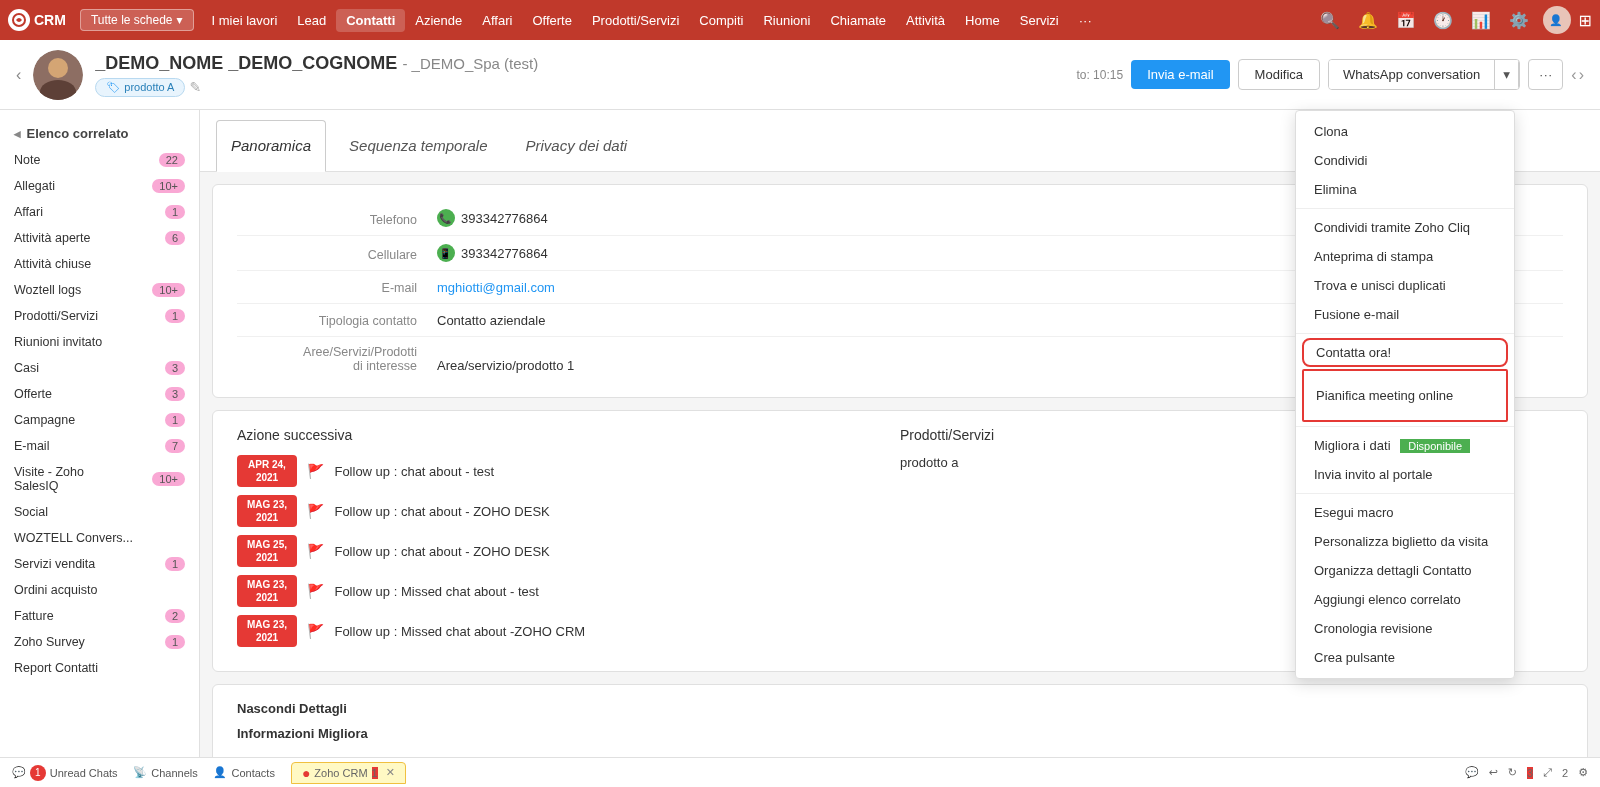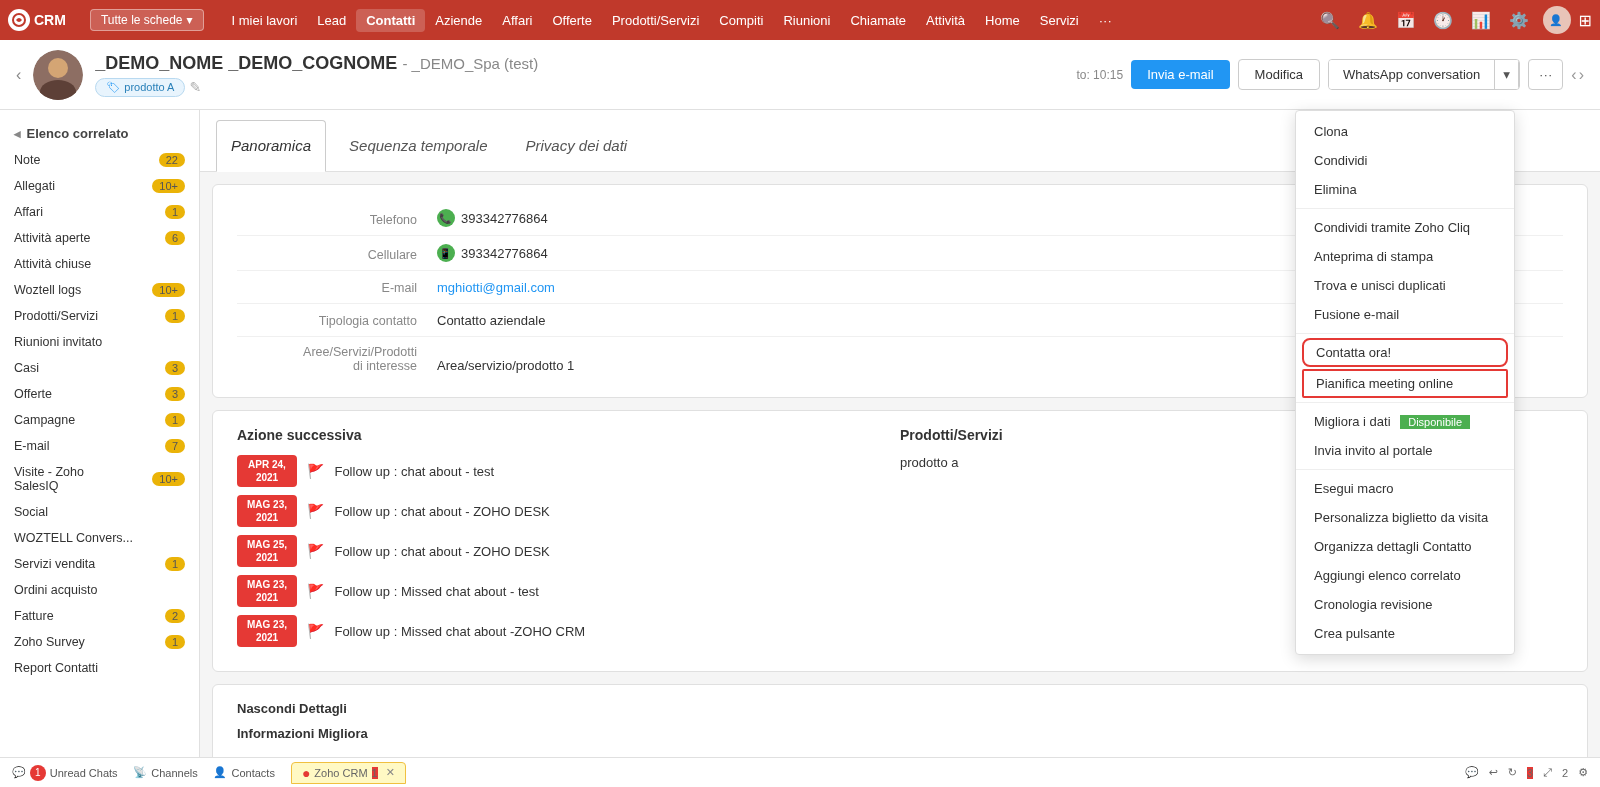--- a/index.html
+++ b/index.html
@@ -6,21 +6,21 @@
     body { font-family: -apple-system, BlinkMacSystemFont, 'Segoe UI', Arial, sans-serif; font-size: 13px; background: #f5f5f5; overflow: hidden; height: 787px; }
 
     
     .top-nav {
       background: #c0392b;
       height: 40px;
       display: flex;
       align-items: center;
       padding: 9px 8px;
       color: white;
-      gap: 18px;
+      gap: 8px;
     }
     .top-nav .crm-logo {
       display: flex;
       align-items: center;
       gap: 4px;
       margin-right: 6px;
       font-weight: bold;
       font-size: 14px;
     }
     .crm-logo .logo-icon {
@@ -211,21 +211,21 @@
       align-items: center;
       justify-content: space-between;
       padding: 6px 14px;
       cursor: pointer;
       color: #333;
       font-size: 12.5px;
       gap: 43px;
     }
     .sidebar-item .label { flex: 1; }
     .sidebar-item .badge {
-      background: #eab308;
+      background: #f9a8d4;
       border-radius: 10px;
       padding: 1px 7px;
       font-size: 11px;
       color: #555;
     }
 
     
     .content-area {
       flex: 1;
       overflow-y: auto;
@@ -301,21 +301,21 @@
     
     .next-action-card {
       background: white;
       margin: 0 12px 12px;
       border-radius: 6px;
       border: 1px solid #e0e0e0;
       padding: 16px 24px;
     }
     .section-title {
       font-size: 14px;
-      font-weight: 700;
+      font-weight: 400;
       color: #333;
       margin-bottom: 12px;
     }
     .action-row {
       display: flex;
       align-items: center;
       gap: 10px;
       margin-bottom: 8px;
     }
     .date-badge {
@@ -730,21 +730,21 @@
   <div class="menu-item">Clona</div>
   <div class="menu-item">Condividi</div>
   <div class="menu-item">Elimina</div>
   <div class="menu-separator"></div>
   <div class="menu-item">Condividi tramite Zoho Cliq</div>
   <div class="menu-item">Anteprima di stampa</div>
   <div class="menu-item">Trova e unisci duplicati</div>
   <div class="menu-item">Fusione e-mail</div>
   <div class="menu-separator"></div>
   <div class="menu-item highlighted" style="border:2px solid #e53935; margin:2px 6px; padding:5px 12px; border-radius:8px;">Contatta ora!</div>
-  <div class="menu-item highlighted" style="border:2px solid #e53935; margin:2px 6px; padding:5px 12px; border-radius:2px;">Pianifica meeting online</div>
+  <div class="menu-item highlighted" style="border:2px solid #e53935; margin:2px 6px; padding:17px 12px; border-radius:2px;">Pianifica meeting online</div>
   <div class="menu-separator"></div>
   <div class="menu-item">Migliora i dati <span class="badge-disponibile">Disponibile</span></div>
   <div class="menu-item">Invia invito al portale</div>
   <div class="menu-separator"></div>
   <div class="menu-item">Esegui macro</div>
   <div class="menu-item">Personalizza biglietto da visita</div>
   <div class="menu-item">Organizza dettagli Contatto</div>
   <div class="menu-item">Aggiungi elenco correlato</div>
   <div class="menu-item">Cronologia revisione</div>
   <div class="menu-item">Crea pulsante</div>

